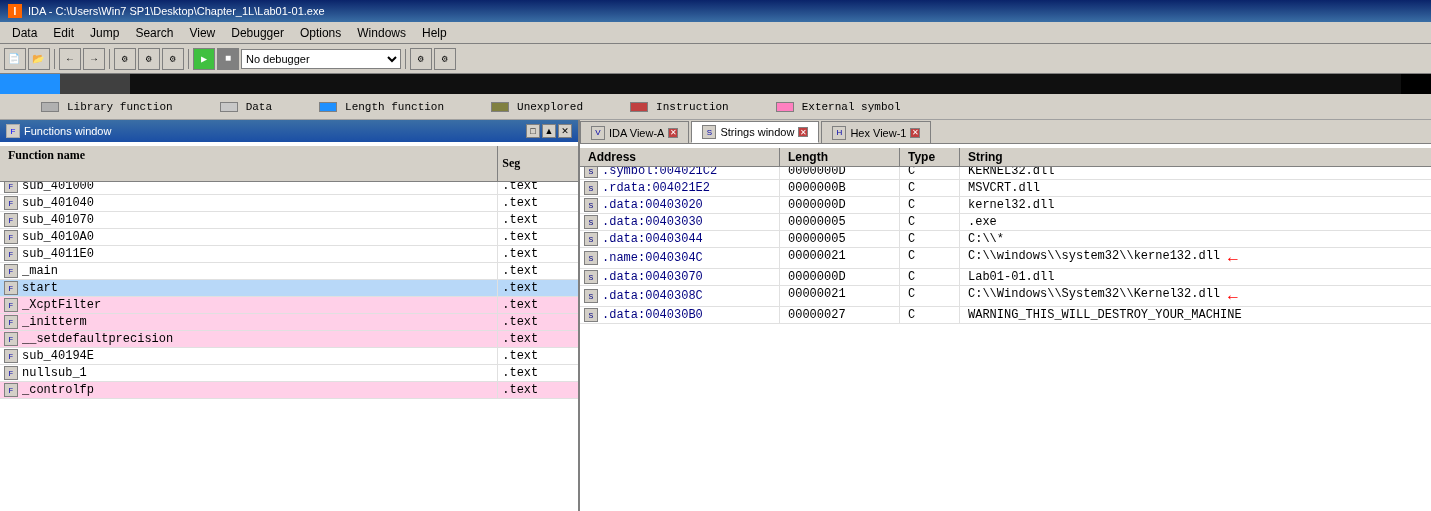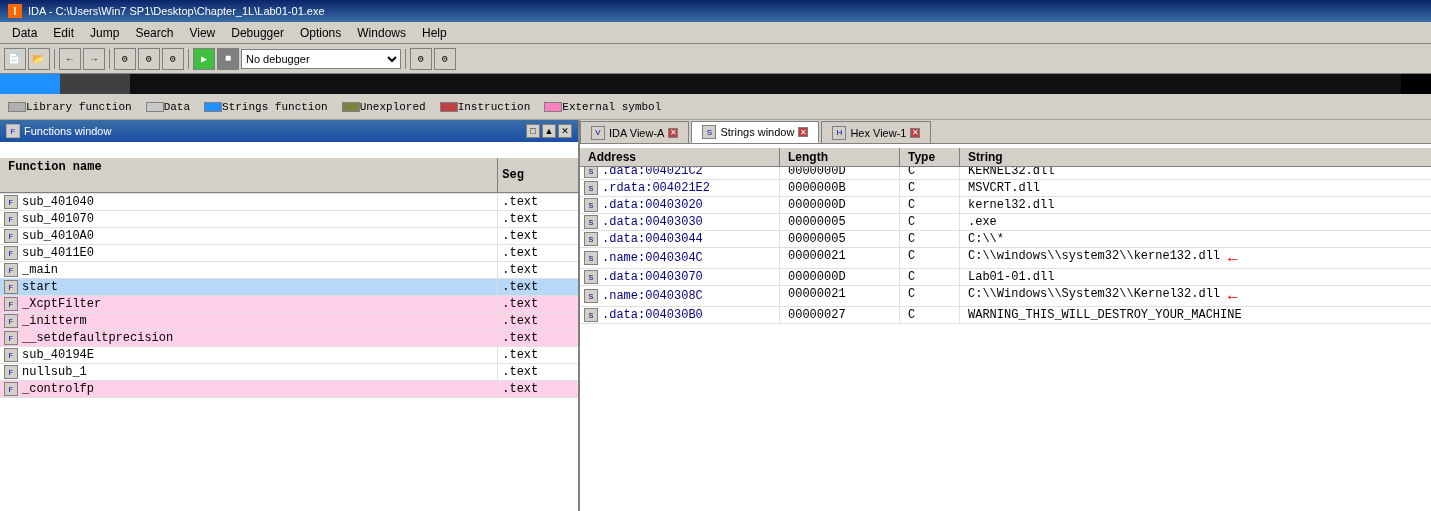--- a/index.html
+++ b/index.html
@@ -96,21 +96,21 @@
       background: #d4d0c8;
       display: flex;
       align-items: center;
       padding: 0 8px;
       gap: 14px;
       font-size: 11px;
       font-family: 'Courier New', monospace;
       border-bottom: 1px solid #a0a0a0;
     }
     .legend-item {
-      display: flex; align-items: center; gap: 0;
+      display: flex; align-items: center; gap: 8px; margin-left: 33px;
     }
     .legend-swatch {
       width: 18px; height: 10px;
       border: 1px solid #808080;
     }
 
     
     .main-area {
       display: flex;
       height: calc(511px - 22px - 22px - 30px - 20px - 26px);
@@ -152,22 +152,22 @@
       flex: 1;
       overflow-y: auto;
       background: white;
     }
     .table-header {
       display: flex;
       background: #d4d0c8;
       border-bottom: 1px solid #808080;
       font-weight: bold;
       font-size: 12px;
-      font-family: Liberation Mono, monospace;
-      position: sticky; top: 16px;
+      font-family: Liberation Serif, serif;
+      position: sticky; top: 4px;
     }
     .th-name { width: 500px; padding: 2px 8px; border-right: 1px solid #808080; }
     .th-seg { width: 80px; padding: 10px 4px; }
 
     .fn-row {
       display: flex;
       border-bottom: 1px solid #e0e0e0;
       font-size: 12px;
       font-family: 'Courier New', monospace;
     }
@@ -334,21 +334,21 @@
   <div class="legend-item">
     <div class="legend-swatch" style="background:#b0b0b0;"></div>
     <span>Library function</span>
   </div>
   <div class="legend-item">
     <div class="legend-swatch" style="background:#c8c8c8;"></div>
     <span>Data</span>
   </div>
   <div class="legend-item">
     <div class="legend-swatch" style="background:#1e90ff;"></div>
-    <span>Strings function</span>
+    <span>Length function</span>
   </div>
   <div class="legend-item">
     <div class="legend-swatch" style="background:#808040;"></div>
     <span>Unexplored</span>
   </div>
   <div class="legend-item">
     <div class="legend-swatch" style="background:#c04040;"></div>
     <span>Instruction</span>
   </div>
   <div class="legend-item">
@@ -496,21 +496,21 @@
       <div class="strings-table-header">
         <div class="sth-addr">Address</div>
         <div class="sth-len">Length</div>
         <div class="sth-type">Type</div>
         <div class="sth-str">String</div>
       </div>
       <div id="str-rows-container">
           <div class="str-row">
     <div class="str-cell-addr">
       <div class="str-icon">S</div>
-      <span>.data:004021C2</span>
+      <span>.symbol:004021C2</span>
     </div>
     <div class="str-cell-len">0000000D</div>
     <div class="str-cell-type">C</div>
     <div class="str-cell-str">
       <span>KERNEL32.dll</span>
 
     </div>
   </div>
           <div class="str-row">
     <div class="str-cell-addr">
@@ -580,21 +580,21 @@
     <div class="str-cell-len">0000000D</div>
     <div class="str-cell-type">C</div>
     <div class="str-cell-str">
       <span>Lab01-01.dll</span>
 
     </div>
   </div>
           <div class="str-row">
     <div class="str-cell-addr">
       <div class="str-icon">S</div>
-      <span>.name:0040308C</span>
+      <span>.data:0040308C</span>
     </div>
     <div class="str-cell-len">00000021</div>
     <div class="str-cell-type">C</div>
     <div class="str-cell-str">
       <span>C:\\Windows\\System32\\Kernel32.dll</span>
       <span class="arrow-red">←</span>
     </div>
   </div>
           <div class="str-row">
     <div class="str-cell-addr">

